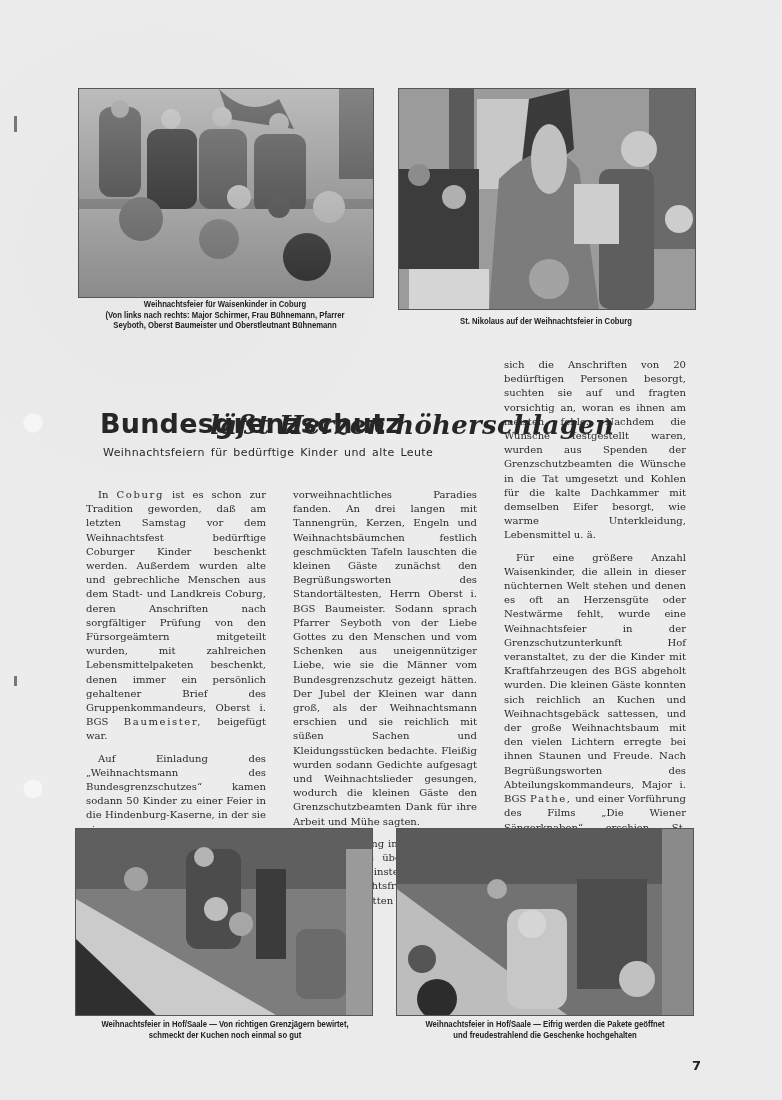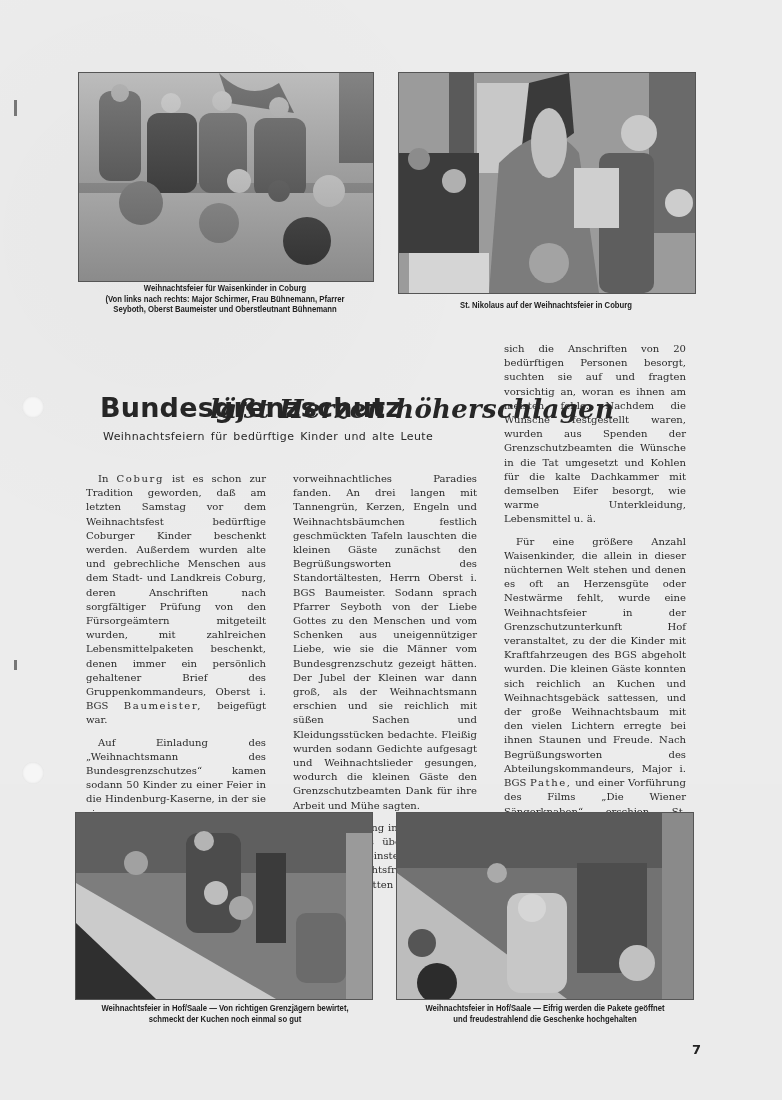--- a/index.html
+++ b/index.html
@@ -3,21 +3,21 @@
 <meta charset="utf-8">
 <style>
   html, body { margin: 0; padding: 0; }
   body {
     width: 782px; height: 1100px; position: relative; overflow: hidden;
     background: #ebebeb;
     font-family: "DejaVu Serif", "Liberation Serif", serif;
     color: #2a2a2a;
   }
   .page {
-    position: absolute; left: 0; top: 0; width: 782px; height: 784px;
+    position: absolute; left: 0; top: 16px; width: 782px; height: 784px;
     background:
       radial-gradient(circle at 20% 30%, rgba(0,0,0,0.02) 0, transparent 40%),
       #ececec;
   }
   .punch {
     position: absolute; width: 22px; height: 22px; border-radius: 50%;
     background: #f6f6f6; box-shadow: inset 0 0 3px rgba(0,0,0,0.12);
   }
   .edge-mark { position: absolute; left: 14px; width: 3px; background: #777; }
 

